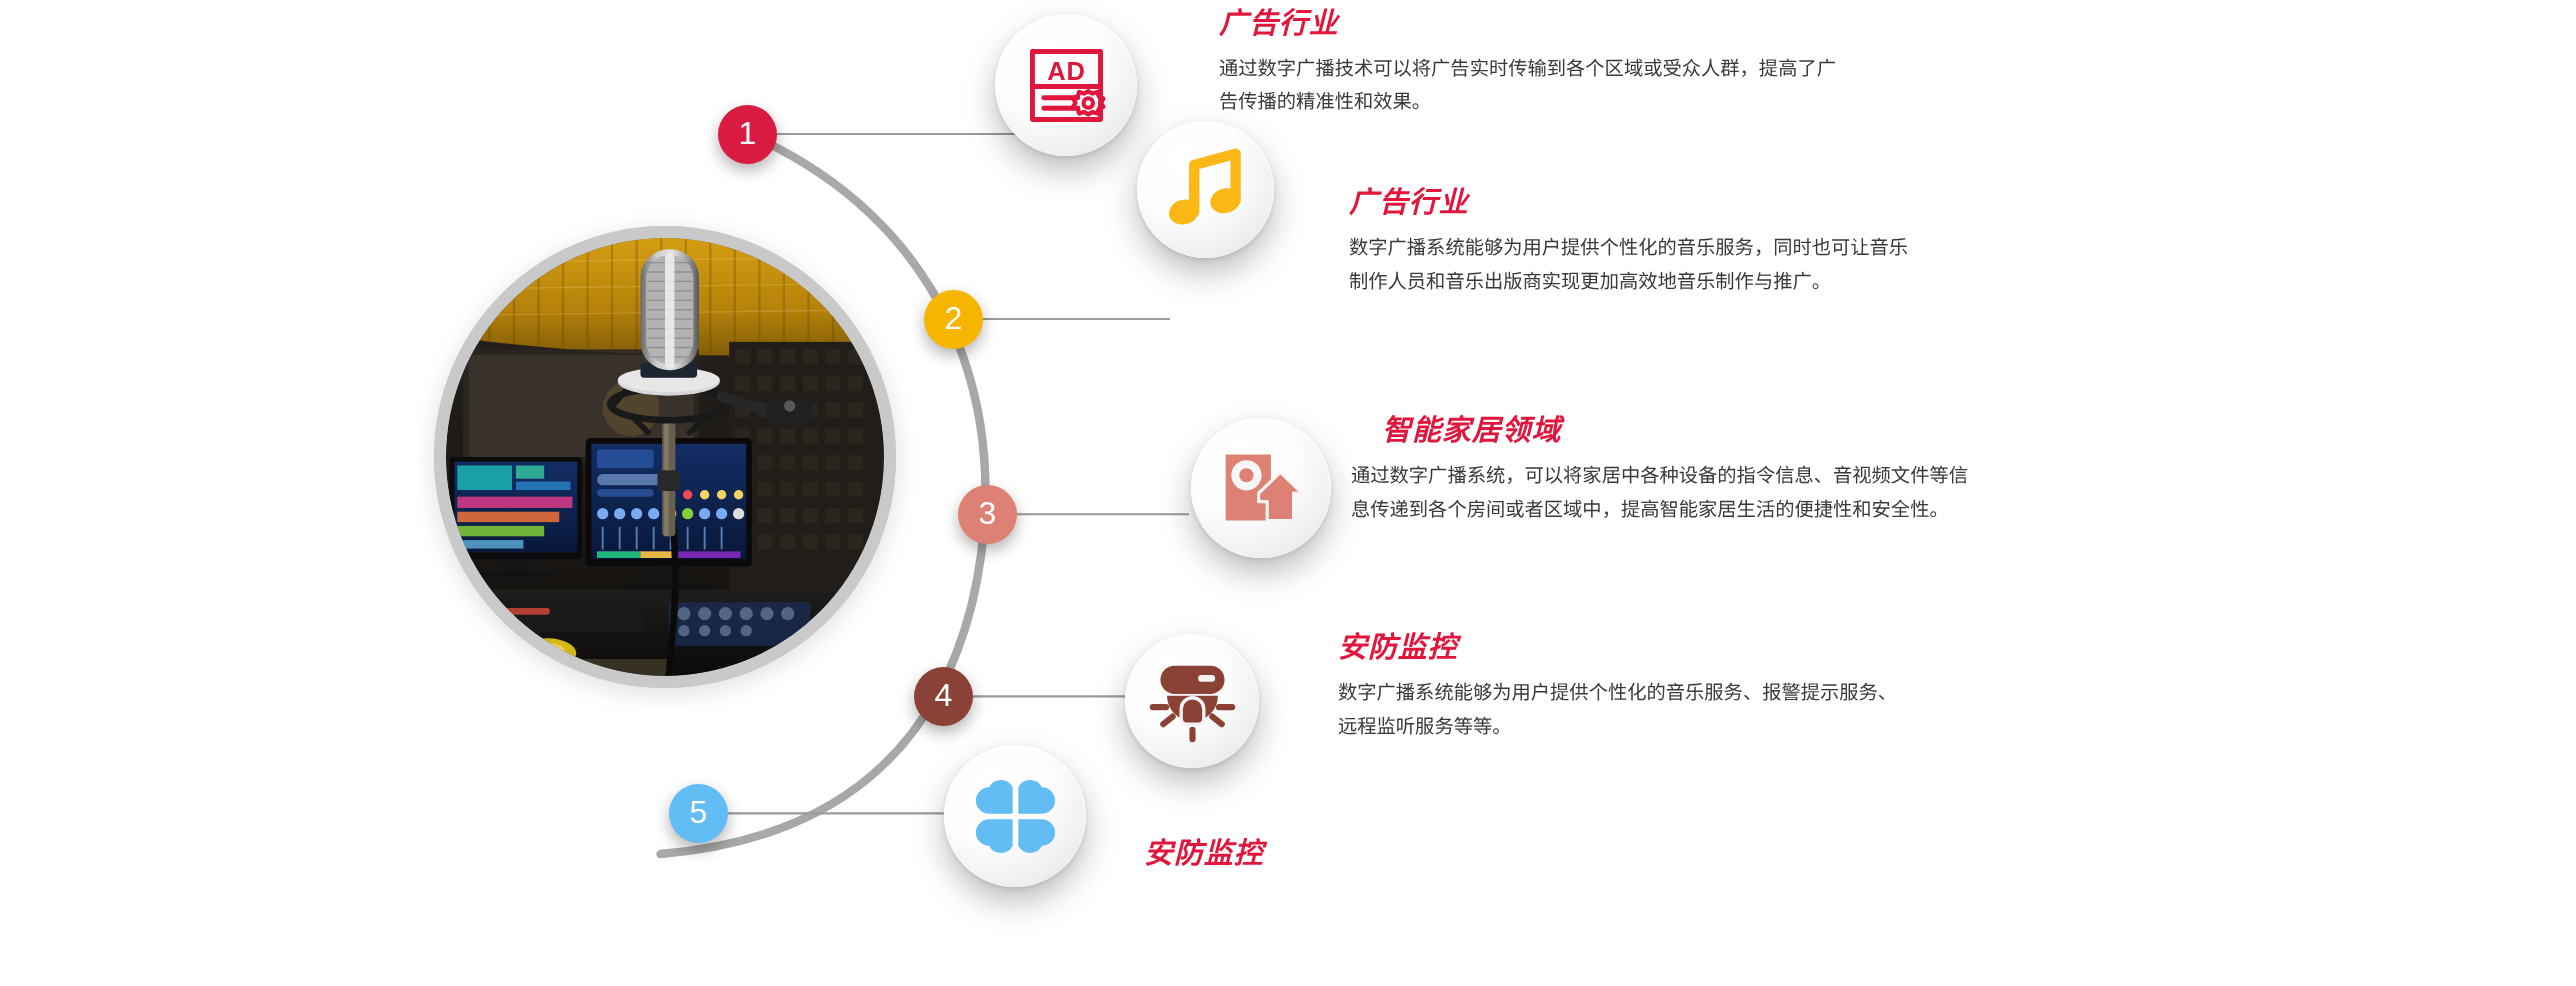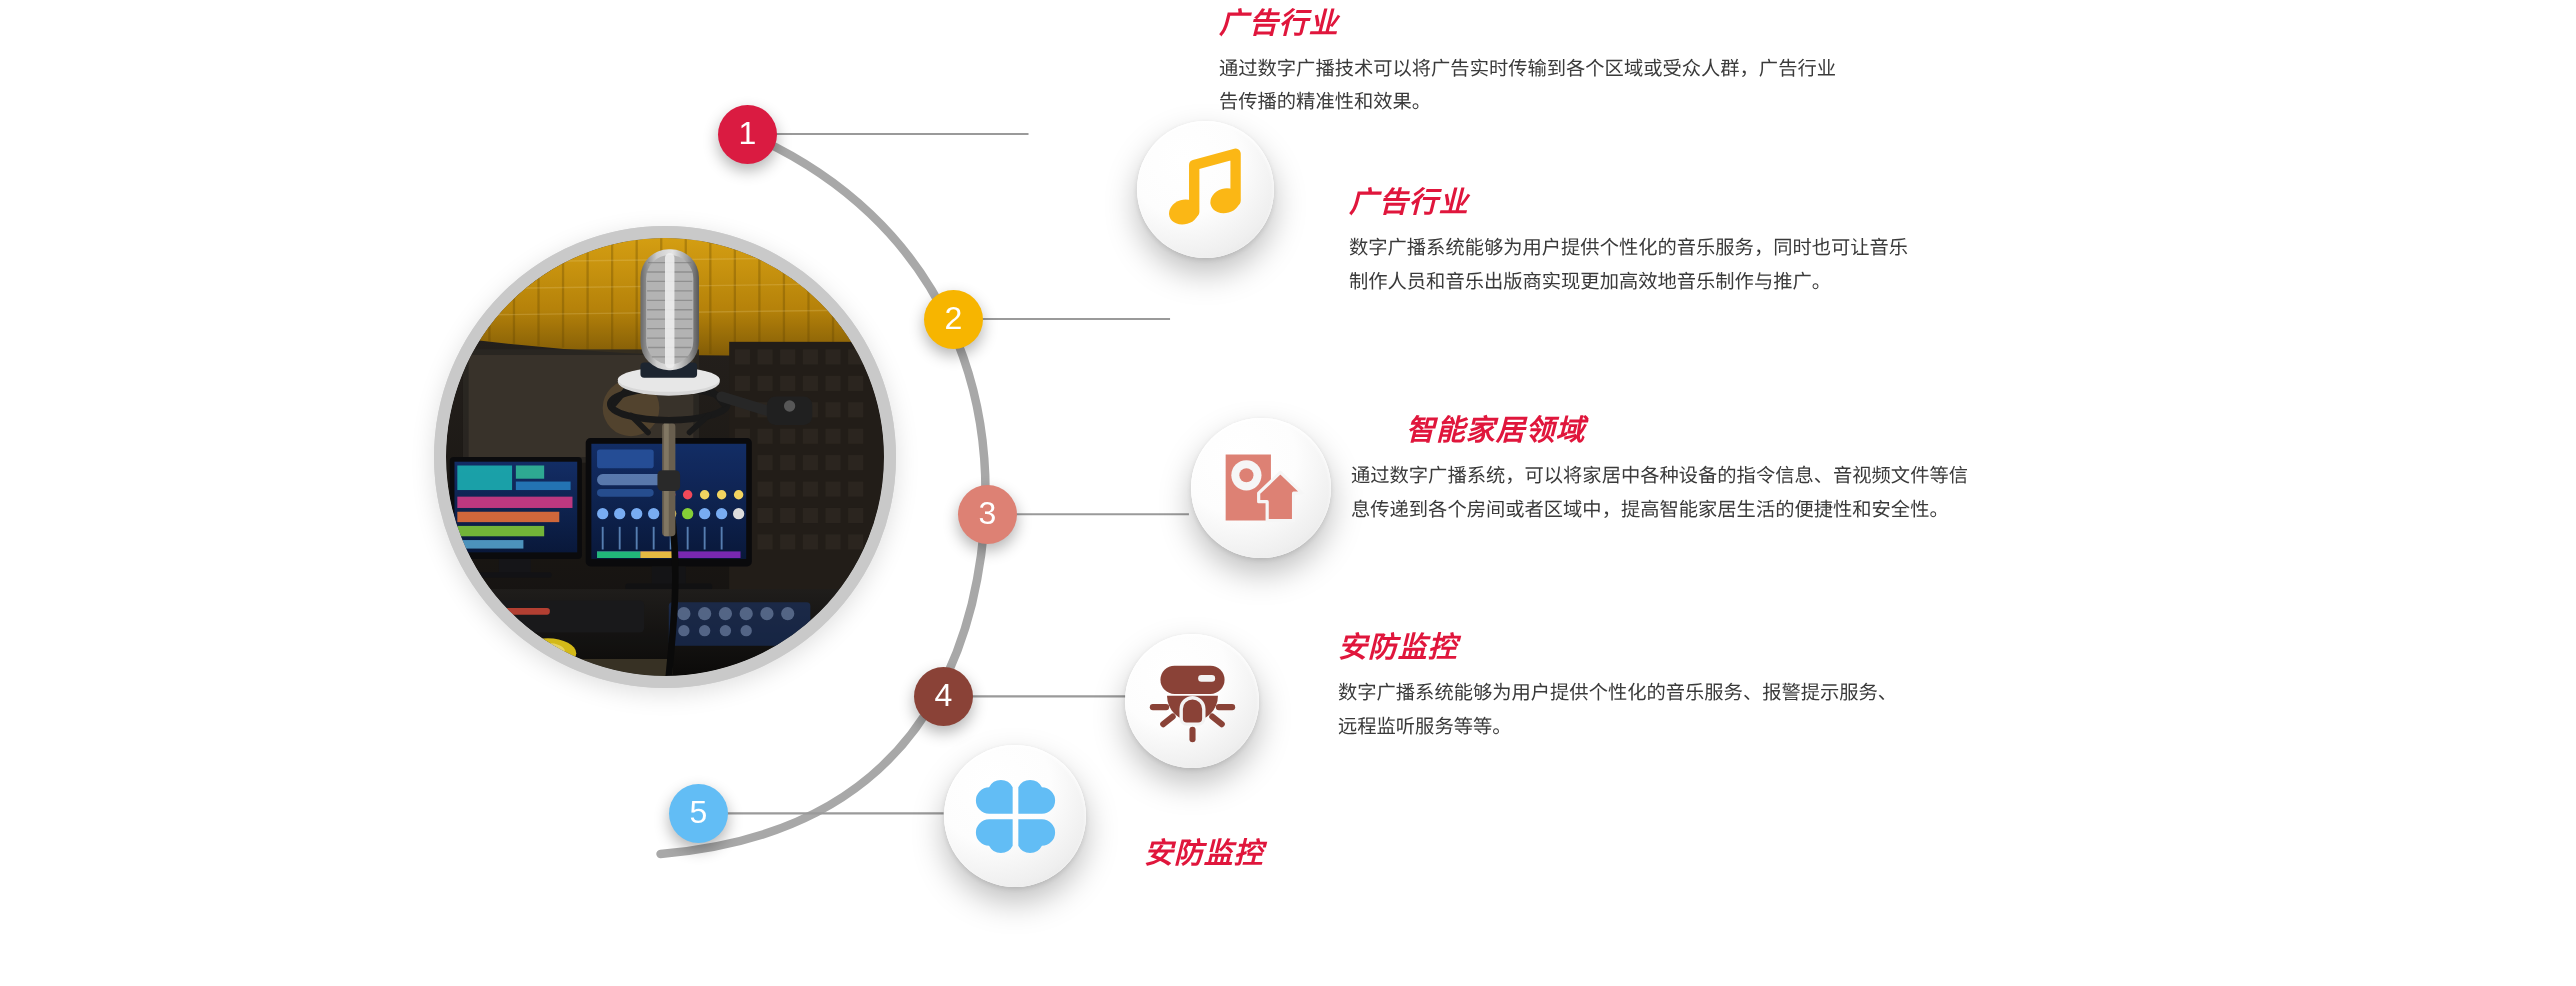--- a/index.html
+++ b/index.html
@@ -306,20 +306,38 @@
   <div class="badge" style="left: 958px; top: 485px; background: rgb(221, 129, 116);">
     <span>3</span>
   </div>
   <div class="badge" style="left: 914px; top: 667px; background: rgb(138, 66, 55);">
     <span>4</span>
   </div>
   <div class="badge" style="left: 669px; top: 784px; background: rgb(98, 189, 245);">
     <span>5</span>
   </div>
 
+  <div class="bubble" style="left:995px;top:14px;width:142px;height:142px;">
+    <svg width="87" height="87" viewBox="0 0 92 92">
+      <g fill="none" stroke="#e0163c" stroke-width="5.2" stroke-linejoin="round" stroke-linecap="round">
+        <path d="M10 10 H82 V82 H10 Z"></path>
+        <line x1="10" y1="47" x2="82" y2="47"></line>
+        <line x1="22" y1="59" x2="58" y2="59"></line>
+        <line x1="22" y1="70" x2="58" y2="70"></line>
+      </g>
+      <text x="46" y="40" text-anchor="middle" fill="#e0163c" font-family="'Liberation Sans','DejaVu Sans',sans-serif" font-size="27" font-weight="700" letter-spacing="1">AD</text>
+
+      <g transform="translate(69,68)">
+        <path d="M0,-16 L4.6,-13.5 L9.5,-15.2 L11.3,-10.3 L16,-8.2 L13.5,-3.8 L16,0.6
+                 L11.3,2.7 L9.5,7.6 L4.6,6 L0,8.6 L-4.6,6 L-9.5,7.6 L-11.3,2.7
+                 L-16,0.6 L-13.5,-3.8 L-16,-8.2 L-11.3,-10.3 L-9.5,-15.2 L-4.6,-13.5 Z" fill="none" stroke="#e0163c" stroke-width="4.6" stroke-linejoin="round"></path>
+        <circle cx="0" cy="-3.5" r="5" fill="none" stroke="#e0163c" stroke-width="4.4"></circle>
+      </g>
+    </svg>
+  </div>
 
   <div class="bubble" style="left:1137px;top:121px;width:137px;height:137px;">
     <svg width="79" height="87" viewBox="0 0 84 92">
       <path d="M30 70 V20 L74 8 V58" fill="none" stroke="#fbb715" stroke-width="11" stroke-linejoin="round" stroke-linecap="round"></path>
       <ellipse cx="19" cy="70" rx="16" ry="13" fill="#fbb715" transform="rotate(-16 19 70)"></ellipse>
       <ellipse cx="63" cy="58" rx="16" ry="13" fill="#fbb715" transform="rotate(-16 63 58)"></ellipse>
     </svg>
   </div>
 
   <div class="bubble" style="left:1191px;top:418px;width:140px;height:140px;">
@@ -351,32 +369,32 @@
     <svg width="83" height="83" viewBox="0 0 88 88">
       <path d="M41 41 H16 A14 14 0 0 1 16 13 A14 14 0 0 1 41 13 Z" fill="#62bdf5"></path>
       <path d="M47 41 H72 A14 14 0 0 0 72 13 A14 14 0 0 0 47 13 Z" fill="#62bdf5"></path>
       <path d="M41 47 H16 A14 14 0 0 0 16 75 A14 14 0 0 0 41 75 Z" fill="#62bdf5"></path>
       <path d="M47 47 H72 A14 14 0 0 1 72 75 A14 14 0 0 1 47 75 Z" fill="#62bdf5"></path>
     </svg>
   </div>
 
   <div class="block" style="left:1219px;top:7.5px;">
     <h3>广告行业</h3>
-    <p>通过数字广播技术可以将广告实时传输到各个区域或受众人群，广告行业
+    <p>通过数字广播技术可以将广告实时传输到各个区域或受众人群，提高了广
 告传播的精准性和效果。</p>
   </div>
 
   <div class="block" style="left:1349px;top:187px;">
     <h3>广告行业</h3>
     <p>数字广播系统能够为用户提供个性化的音乐服务，同时也可让音乐
 制作人员和音乐出版商实现更加高效地音乐制作与推广。</p>
   </div>
 
   <div class="block" style="left:1351px;top:415px;">
-    <h3 style="margin-left:55px;">智能家居领域</h3>
+    <h3 style="margin-left:31px;">智能家居领域</h3>
     <p>通过数字广播系统，可以将家居中各种设备的指令信息、音视频文件等信
 息传递到各个房间或者区域中，提高智能家居生活的便捷性和安全性。</p>
   </div>
 
   <div class="block" style="left:1338px;top:632px;">
     <h3>安防监控</h3>
     <p>数字广播系统能够为用户提供个性化的音乐服务、报警提示服务、
 远程监听服务等等。</p>
   </div>
 

